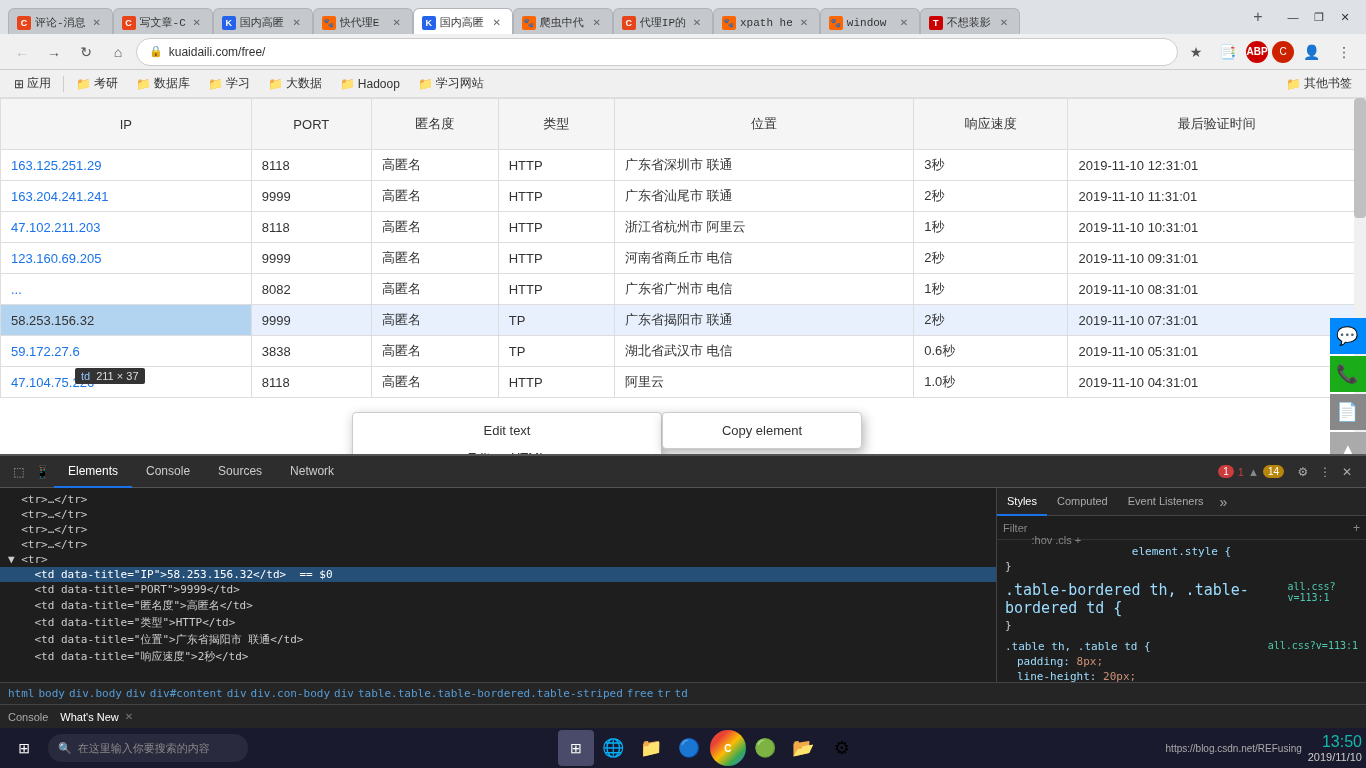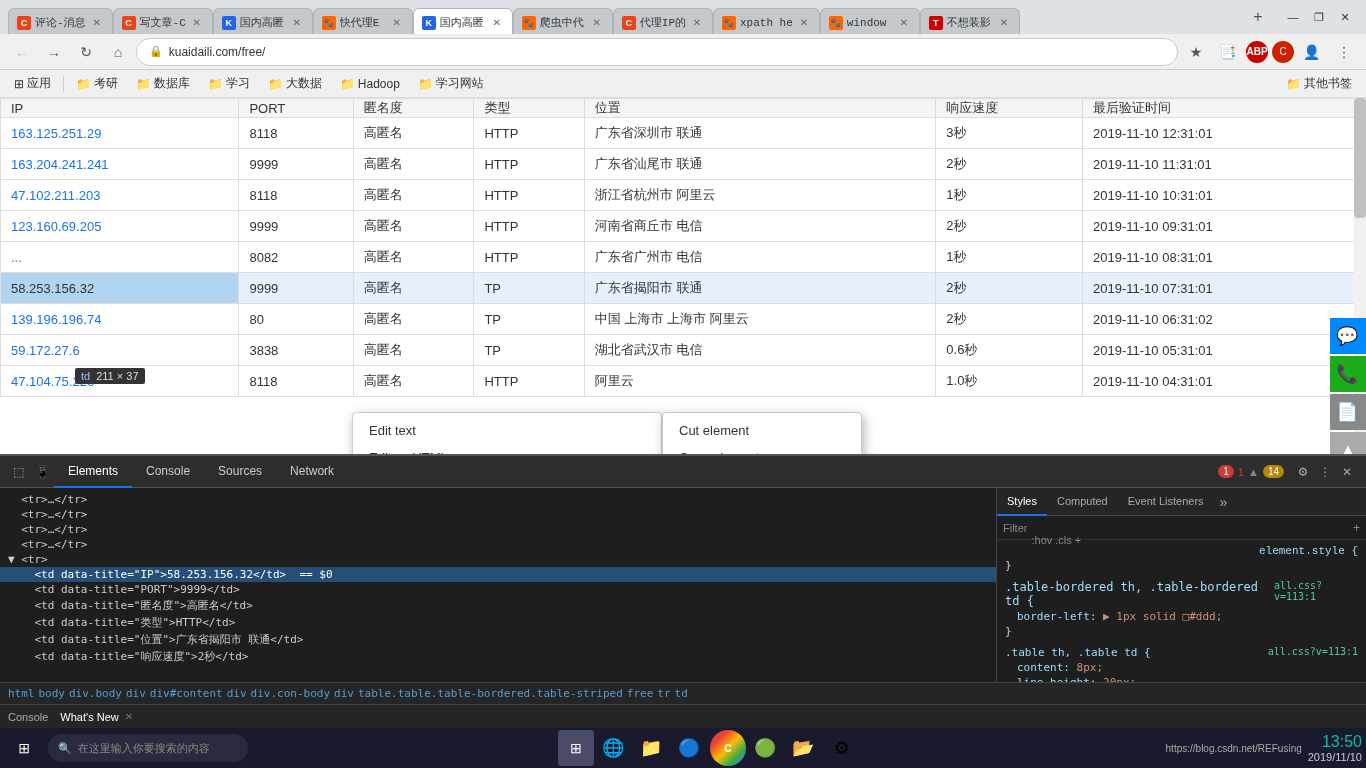--- a/index.html
+++ b/index.html
@@ -31,34 +31,34 @@
     .toolbar-icon-btn { width: 28px; height: 28px; display: flex; align-items: center; justify-content: center; border-radius: 50%; cursor: pointer; font-size: 14px; color: #555; }
 
     
     .bookmarks-bar { height: 28px; background: #f0f0f0; display: flex; align-items: center; padding: 0 8px; gap: 6px; border-bottom: 1px solid #ddd; }
     .bm-item { display: flex; align-items: center; gap: 3px; padding: 2px 6px; border-radius: 3px; cursor: pointer; font-size: 12px; color: #333; }
     .bm-sep { width: 1px; height: 16px; background: #ccc; }
 
     
     .main-area { flex: 1; display: flex; flex-direction: column; background: white; overflow: hidden; position: relative; }
     .proxy-table { width: 100%; border-collapse: collapse; font-size: 13px; }
-    .proxy-table th { background: #f5f5f5; border: 1px solid #ddd; padding: 0 10px; text-align: left; font-weight: normal; color: #333; }
+    .proxy-table th { background: #f5f5f5; border: 1px solid #ddd; padding: 16px 10px; text-align: center; font-weight: normal; color: #333; }
     .proxy-table td { border: 1px solid #ddd; padding: 6px 10px; color: #333; }
     .proxy-table td.ip-cell { color: #1a73e8; cursor: pointer; }
     .proxy-table td.ip-cell.selected { background: #b3d4f0; color: #333; }
     .proxy-table tr.selected-row { background: #e8f0fe; }
 
     
     .element-tooltip { position: absolute; background: #333; color: white; padding: 2px 6px; font-size: 11px; border-radius: 2px; top: 270px; left: 75px; z-index: 100; display: flex; align-items: center; gap: 6px; }
     .element-tooltip .tag { color: #93c5fd; }
     .element-tooltip .size { color: #ddd; }
 
     
     .context-menu { position: absolute; top: 314px; left: 352px; width: 310px; background: white; border: 1px solid #ccc; border-radius: 4px; box-shadow: 2px 4px 12px rgba(0,0,0,0.3); z-index: 200; padding: 4px 0; }
-    .ctx-item { padding: 6px 16px; font-size: 13px; color: #333; cursor: pointer; display: flex; justify-content: flex-start; align-items: center; }
+    .ctx-item { padding: 6px 16px; font-size: 13px; color: #333; cursor: pointer; display: flex; justify-content: center; align-items: center; }
     .sub-menu { position: absolute; top: 314px; left: 662px; width: 200px; background: white; border: 1px solid #ccc; border-radius: 4px; box-shadow: 2px 4px 12px rgba(0,0,0,0.3); z-index: 201; padding: 4px 0; }
 
     
     .devtools { height: 250px; background: #1e1e1e; border-top: 2px solid #555; display: flex; flex-direction: column; }
     .devtools-tabs { height: 32px; background: #2d2d2d; display: flex; align-items: center; padding: 0 8px; gap: 0; border-bottom: 1px solid #555; }
     .devtools-tab { padding: 0 14px; height: 32px; display: flex; align-items: center; font-size: 12px; color: #ccc; cursor: pointer; border-bottom: 2px solid transparent; }
     .devtools-tab.active { color: #fff; border-bottom: 2px solid #1a73e8; }
     .devtools-tab-icons { display: flex; gap: 2px; align-items: center; }
     .dt-icon { width: 22px; height: 22px; display: flex; align-items: center; justify-content: center; color: #aaa; font-size: 12px; cursor: pointer; border-radius: 3px; }
     .error-count { background: #cc3c3c; color: white; padding: 1px 5px; border-radius: 10px; font-size: 10px; }
@@ -298,29 +298,20 @@
             <tr class="selected-row">
               <td class="ip-cell selected">58.253.156.32</td>
               <td>9999</td>
               <td>高匿名</td>
               <td>TP</td>
               <td>广东省揭阳市 联通</td>
               <td>2秒</td>
               <td>2019-11-10 07:31:01</td>
             </tr>
             <tr>
-              <td class="ip-cell">139.196.196.74</td>
-              <td>80</td>
-              <td>高匿名</td>
-              <td>TP</td>
-              <td>中国 上海市 上海市 阿里云</td>
-              <td>2秒</td>
-              <td>2019-11-10 06:31:02</td>
-            </tr>
-            <tr>
               <td class="ip-cell">59.172.27.6</td>
               <td>3838</td>
               <td>高匿名</td>
               <td>TP</td>
               <td>湖北省武汉市 电信</td>
               <td>0.6秒</td>
               <td>2019-11-10 05:31:01</td>
             </tr>
             <tr>
               <td class="ip-cell">47.104.75.226</td>
@@ -349,23 +340,20 @@
       <div class="context-menu" id="context-menu">
           <div class="ctx-item">
             <span>Edit text</span>
           </div>
           <div class="ctx-item">
             <span>Edit as HTML</span>
           </div>
         </div>
 
       <div class="sub-menu" id="copy-submenu">
-          <div class="ctx-item">
-            <span>Cut element</span>
-          </div>
           <div class="ctx-item">
             <span>Copy element</span>
           </div>
         </div>
 
       <div class="page-scroll" style="right:0;top:0;bottom:0;position:absolute;">
         <div class="scroll-thumb" style="height:120px;top:0;"></div>
       </div>
     </div>
 
@@ -413,39 +401,38 @@
             <div class="styles-tab">Event Listeners</div>
             <div class="styles-tab-more">»</div>
           </div>
           <div class="filter-bar">
             <span style="color:#888;font-size:11px;">Filter</span>
             <input class="filter-input" value=":hov .cls +" readonly="" style="font-size: 11px; color: rgb(136, 136, 136); background: transparent; border: none; outline: none;">
             <span class="styles-add">+</span>
           </div>
           <div class="styles-content" id="styles-content">
               <div class="style-block">
-                <div style="padding: 1px 8px; display: flex; justify-content: flex-end; font-family: Liberation Mono, monospace;">
+                <div style="padding: 1px 8px; display: flex; justify-content: center;">
                   <span style="color: rgb(156, 220, 254); font-size: 11px;">element.style {</span>
                 </div>
                 <div style="padding: 1px 8px; font-size: 11px; color: rgb(204, 204, 204);">}</div>
               </div>
               <div class="style-block">
                 <div style="padding: 1px 8px; display: flex; justify-content: space-between;">
-                  <span style="color: rgb(156, 220, 254); font-size: 12px;">.table-bordered th, .table-bordered td {</span>
+                  <span style="color: rgb(156, 220, 254); font-size: 15px;">.table-bordered th, .table-bordered td {</span>
                   <span style="color: rgb(78, 201, 176); font-size: 10px;">all.css?v=113:1</span>
                 </div>
-                <div style="padding: 1px 20px; font-size: 11px;"><span style="color: rgb(156, 220, 254);">border-left: </span><span style="color: rgb(206, 145, 120);">▶ 1px solid □#ddd;</span></div>
                 <div style="padding: 1px 8px; font-size: 11px; color: rgb(204, 204, 204);">}</div>
               </div>
               <div class="style-block">
                 <div style="padding: 1px 8px; display: flex; justify-content: space-between; text-align: right;">
                   <span style="color: rgb(156, 220, 254); font-size: 11px;">.table th, .table td {</span>
                   <span style="color: rgb(78, 201, 176); font-size: 10px;">all.css?v=113:1</span>
                 </div>
-                <div style="padding: 1px 20px; font-size: 11px;"><span style="color: rgb(156, 220, 254);">content: </span><span style="color: rgb(206, 145, 120); margin-top: 28px;">8px;</span></div>
+                <div style="padding: 1px 20px; font-size: 11px;"><span style="color: rgb(156, 220, 254);">padding: </span><span style="color: rgb(206, 145, 120); margin-top: 28px;">8px;</span></div>
                 <div style="padding: 1px 20px; font-size: 11px;"><span style="color: rgb(156, 220, 254);">line-height: </span><span style="color: rgb(206, 145, 120);">20px;</span></div>
               </div>
             </div>
         </div>
       </div>
 
       <div class="breadcrumb-bar" id="breadcrumb-bar">
           <span class="bc-item">html</span>
           <span class="bc-sep"> </span>
           <span class="bc-item">body</span>

